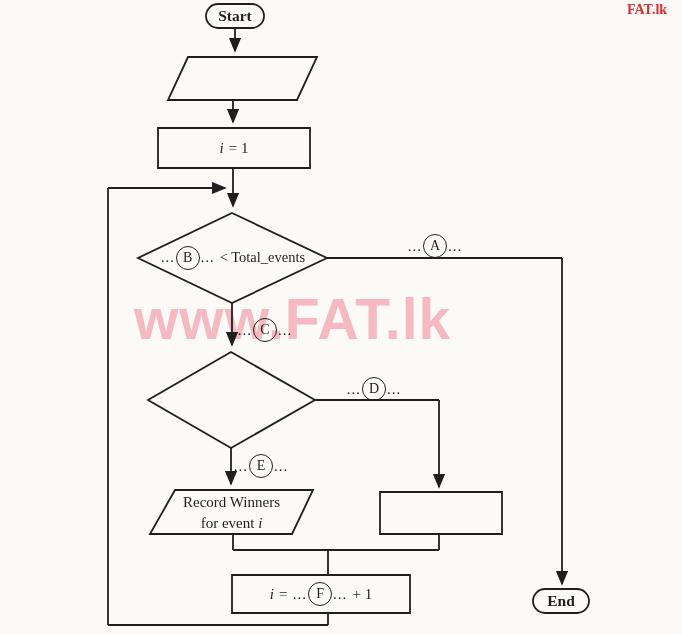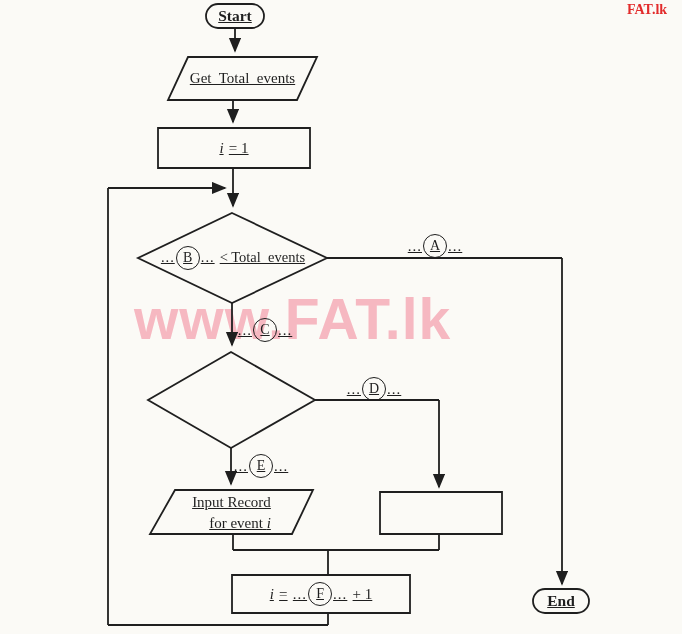--- a/index.html
+++ b/index.html
@@ -28,24 +28,23 @@
     position:absolute;left:627px;top:2px;
     font-family:"Liberation Serif", serif;
     font-weight:700;font-size:14px;
     color:var(--logo,#e22b2b);
     white-space:nowrap;
   }
 
   .lbl{
     position:absolute;
     display:flex;align-items:center;justify-content:center;
-    text-align:right;
+    text-align:center;
     font-size:15px;line-height:1.35;
     white-space:nowrap;
-    text-decoration:underline;
   }
   .lbl.bold{font-weight:700;font-size:15.5px;}
   .it{font-style:italic;}
   .stack{display:block;white-space:nowrap;}
   .circ{
     display:inline-flex;align-items:center;justify-content:center;
     width:22px;height:22px;
     border:1.6px solid var(--ink,#1b1b1b);
     border-radius:50%;
     font-size:14px;line-height:1;
@@ -100,21 +99,20 @@
       <line x1="328" y1="613" x2="328" y2="625"></line>
       <line x1="108" y1="625" x2="328" y2="625"></line>
       <line x1="108" y1="188" x2="108" y2="625"></line>
     </g>
   </svg>
 
   <div class="layer">
 
     <div class="lbl bold" style="left:206px;top:4px;width:58px;height:24px;">Start</div>
 
-    <div class="lbl" style="left:168px;top:57px;width:149px;height:43px;word-spacing:.25em;">Get Total_events</div>
 
     <div class="lbl" style="left:158px;top:128px;width:152px;height:40px;">
       <span class="it">i</span>
       <span class="gap"></span>
       <span>= 1</span>
     </div>
 
     <div class="lbl" style="left:133px;top:236px;width:200px;height:44px;font-size:14.5px;">
       <span class="dots">...</span>
         <span class="circ">B</span>
@@ -143,21 +141,21 @@
     </div>
 
     <div class="lbl" style="left:221px;top:453px;width:80px;height:26px;">
       <span class="dots">...</span>
         <span class="circ">E</span>
         <span class="dots">...</span>
     </div>
 
     <div class="lbl" style="left:150px;top:491px;width:163px;height:43px;">
       <span class="stack">
-        <span class="stack">Input Record</span>
+        <span class="stack">Record Winners</span>
         <span class="stack"><span>for event</span> <span class="it">i</span></span>
       </span>
     </div>
 
 
     <div class="lbl" style="left:232px;top:575px;width:178px;height:38px;">
       <span class="it">i</span>
       <span class="gap"></span>
       <span>=</span>
       <span class="gap"></span>

